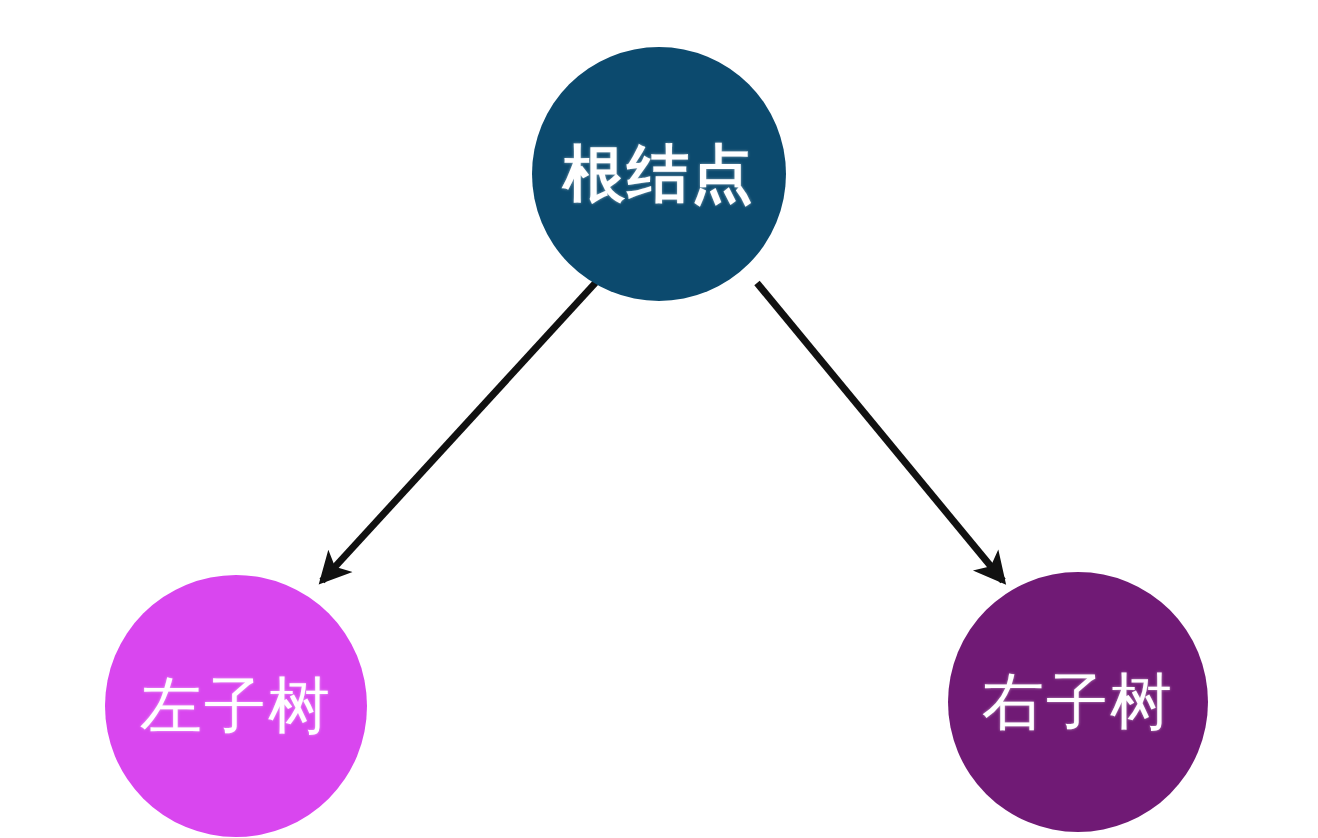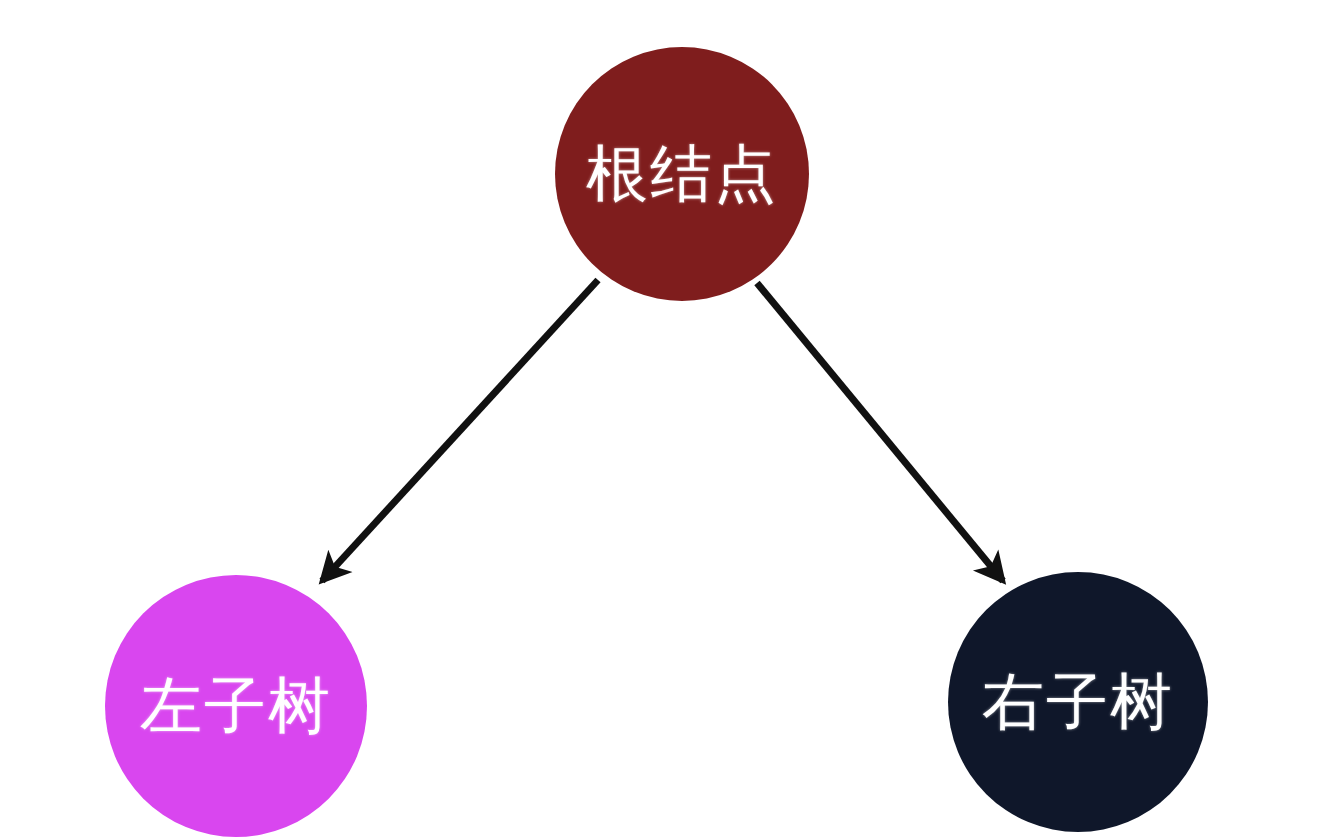--- a/index.html
+++ b/index.html
@@ -58,25 +58,25 @@
       <marker id="arrowhead" markerWidth="5.2" markerHeight="5.2" refX="3.9" refY="2.6" orient="auto" markerUnits="strokeWidth">
         <path d="M 0 0.25 L 4.6 2.6 L 0 4.95 L 1.15 2.6 Z" fill="#111111"></path>
       </marker>
     </defs>
 
     <line x1="598" y1="280" x2="322" y2="581" stroke="#111111" stroke-width="7" stroke-linecap="butt" marker-end="url(#arrowhead)"></line>
 
     <line x1="757" y1="283" x2="1003" y2="581" stroke="#111111" stroke-width="7" stroke-linecap="butt" marker-end="url(#arrowhead)"></line>
   </svg>
 
-  <div class="node" id="node-root" style="background: #7f1d1d; left: 555px; top: 47px; width: 254px; height: 254px;">
+  <div class="node" id="node-root" style="background: #0c4a6e; left: 532px; top: 47px; width: 254px; height: 254px; font-weight: bold;">
     <span class="node-label" style="color: rgb(255, 255, 255);">根结点</span>
   </div>
 
   <div class="node" id="node-left" style="background: #d946ef; left: 105px; top: 575px; width: 262px; height: 262px;">
     <span class="node-label" style="color: rgb(255, 255, 255);">左子树</span>
   </div>
 
-  <div class="node" id="node-right" style="background: #0f172a; left: 948px; top: 572px; width: 260px; height: 260px;">
+  <div class="node" id="node-right" style="background: #701a75; left: 948px; top: 572px; width: 260px; height: 260px;">
     <span class="node-label" style="color: rgb(255, 255, 255);">右子树</span>
   </div>
 
 </div>
 
 </body></html>

